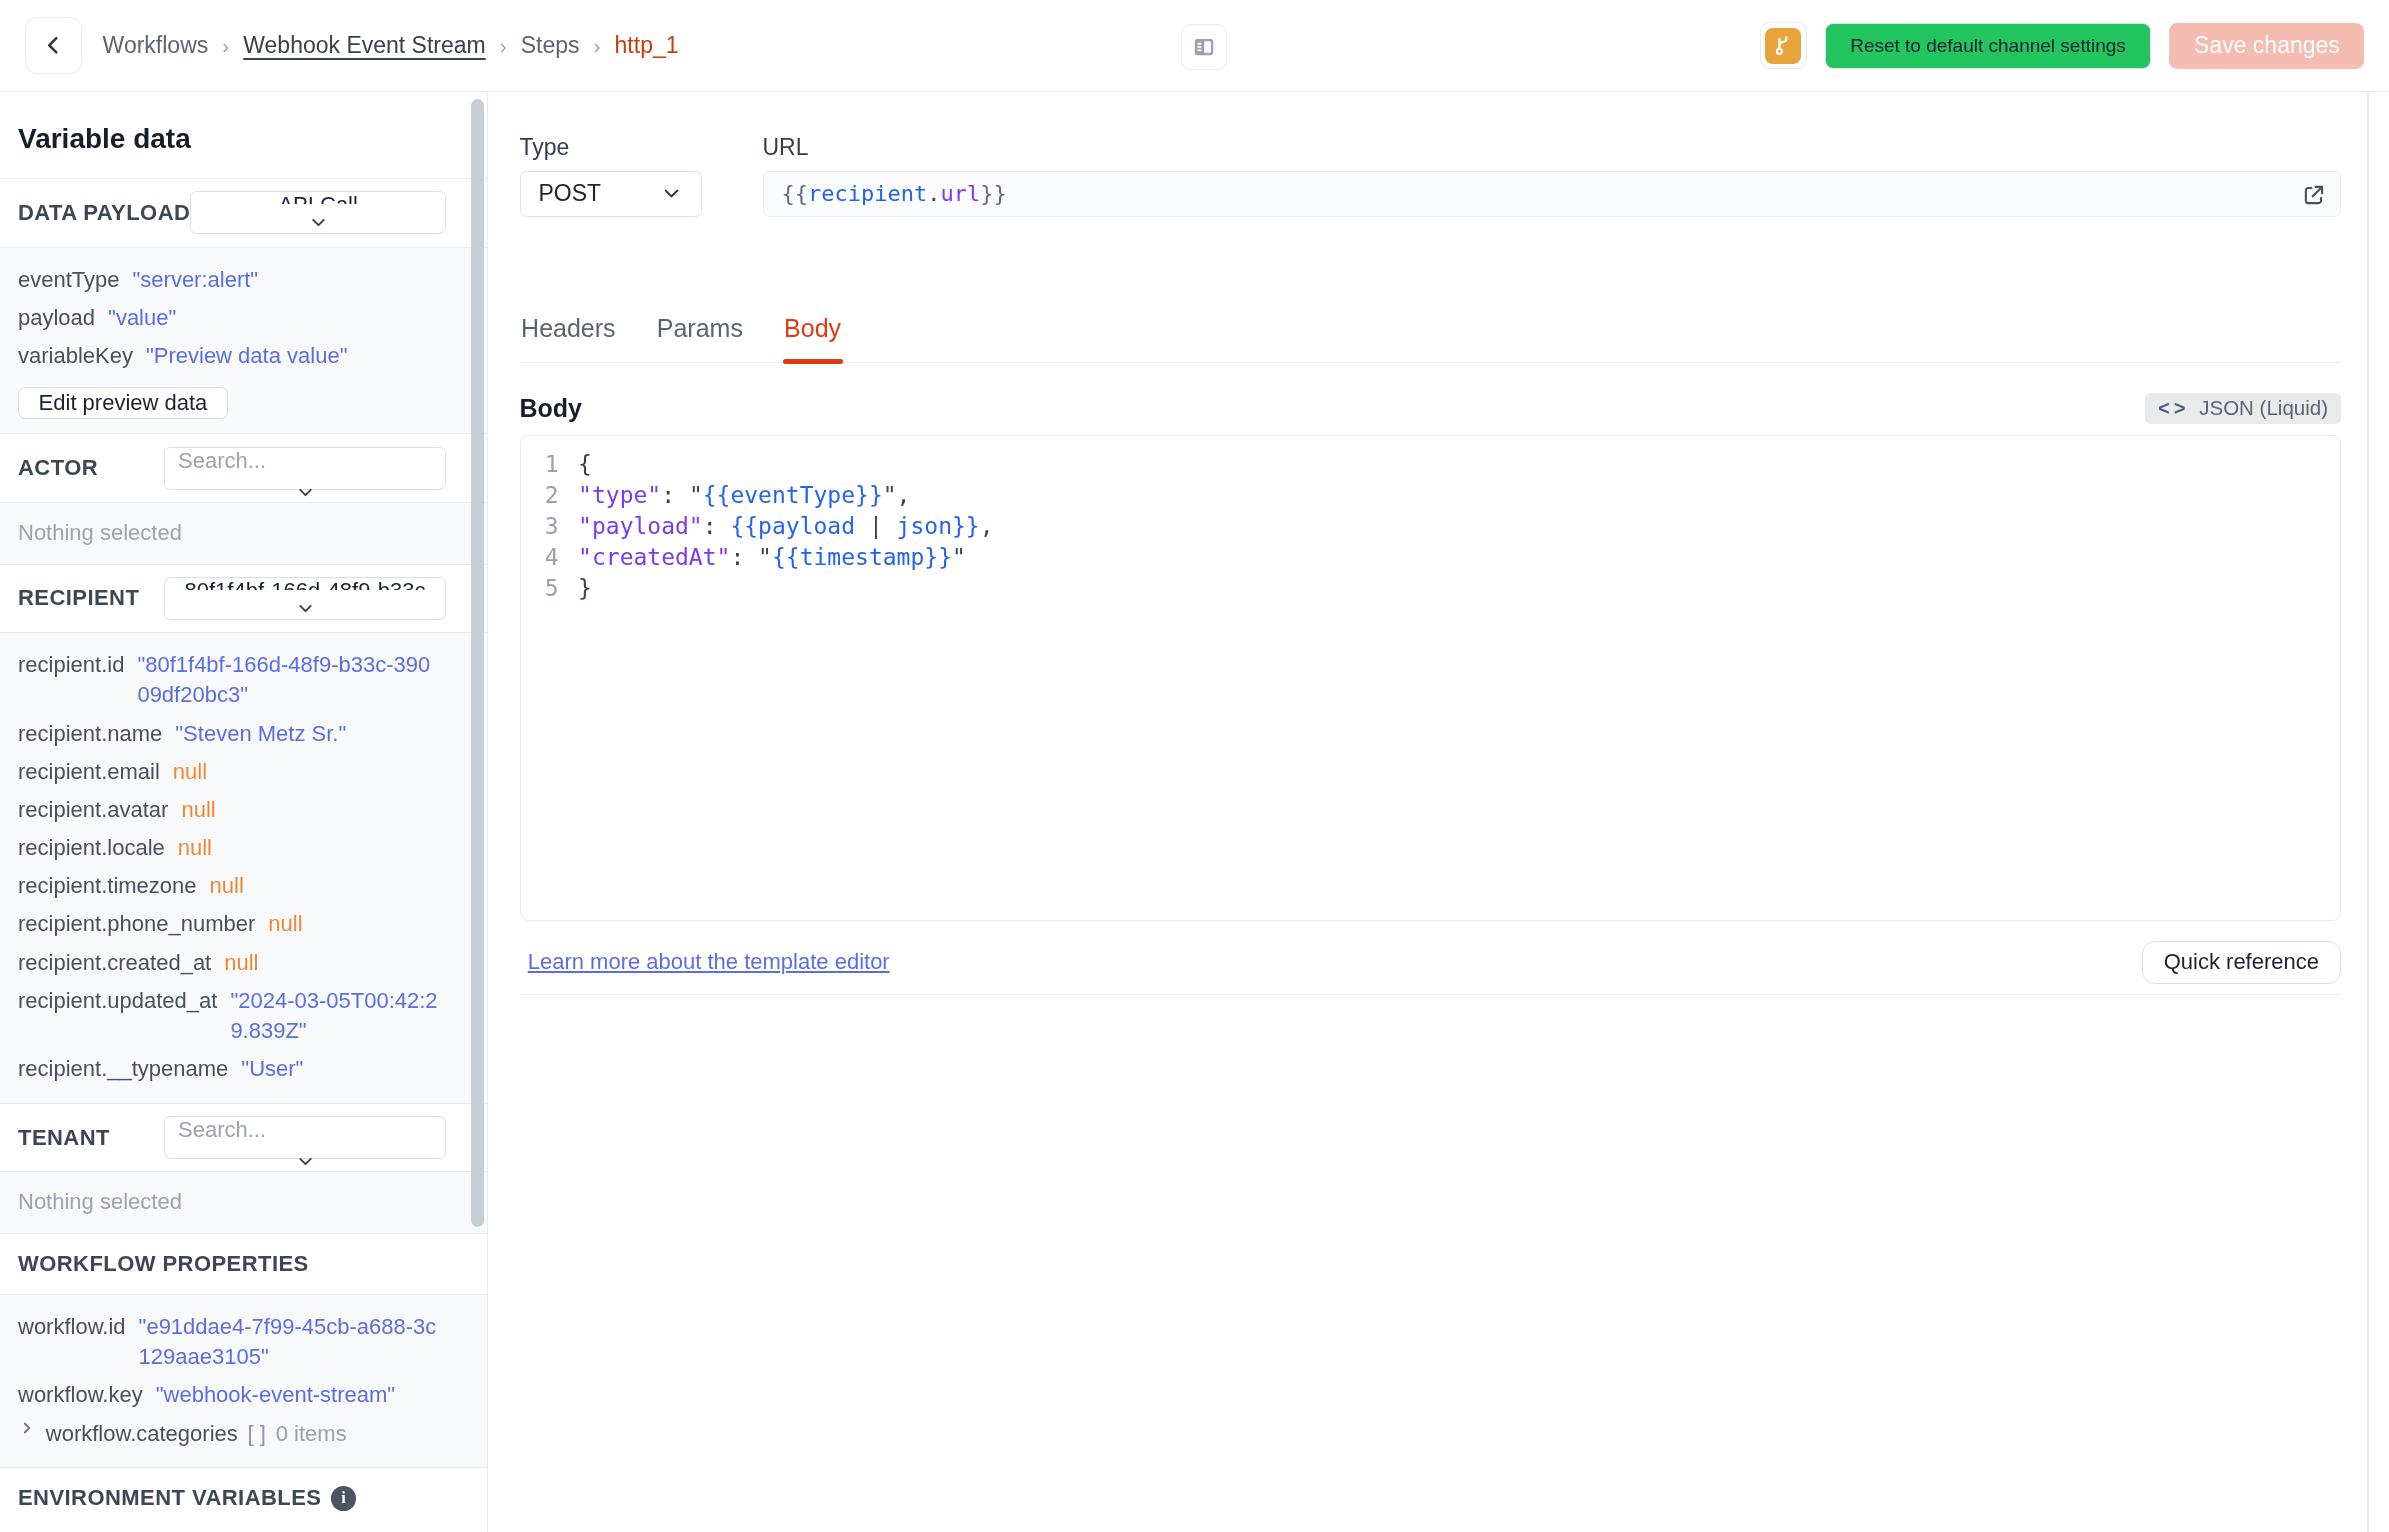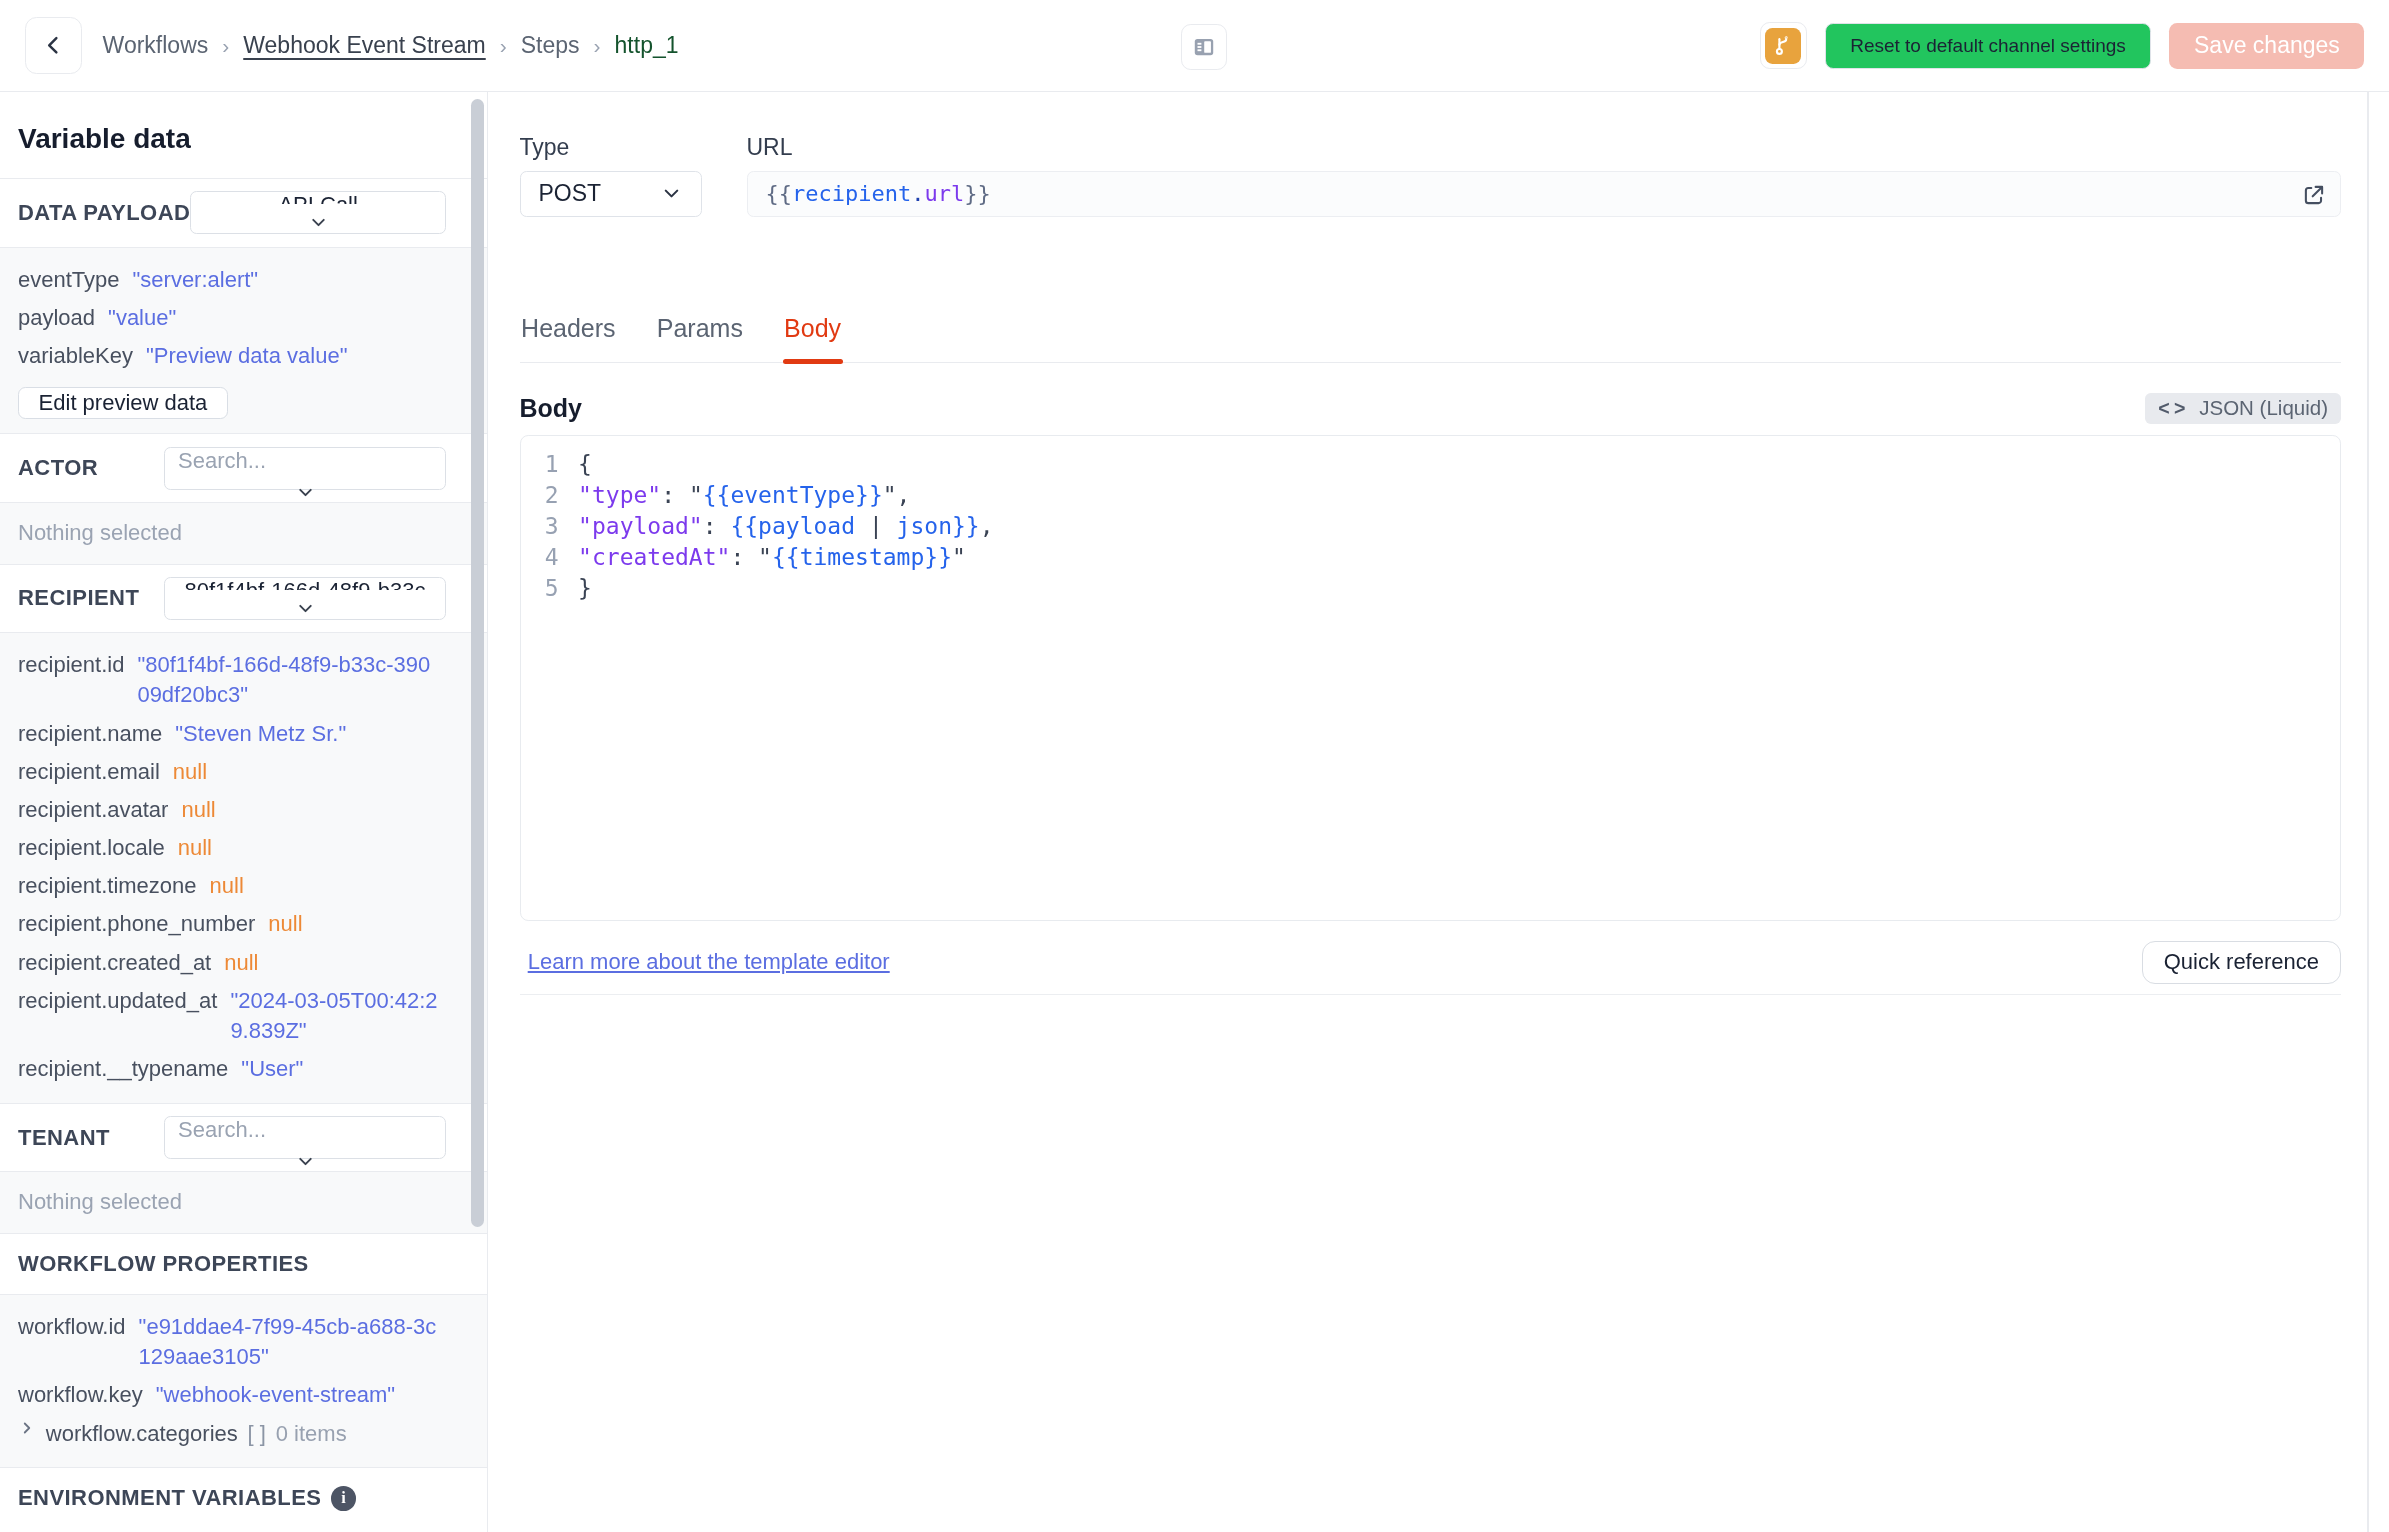--- a/index.html
+++ b/index.html
@@ -13,21 +13,21 @@
     font-family:"Liberation Sans","DejaVu Sans",sans-serif;color:var(--text);}
   .app{position:relative;width:2389px;height:1532px;}
   button{font-family:inherit;background:none;border:none;cursor:pointer;color:inherit;}
 
   
   .topbar{height:92px;display:flex;align-items:center;padding:0 24.6px;border-bottom:1.6px solid var(--line);position:relative;}
   .back-btn{width:57px;height:57px;border:1.6px solid var(--line);border-radius:11.5px;display:flex;align-items:center;justify-content:center;background:#fff;flex-shrink:0;}
   .breadcrumb{display:flex;align-items:center;gap:14px;margin-left:21px;font-size:23px;color:var(--muted);}
   .bc-item{white-space:nowrap;}
   .bc-link{color:#39414E;text-decoration:underline;text-underline-offset:4.9px;}
-  .bc-current{color:#14532d;}
+  .bc-current{color:#c2410c;}
   .bc-sep{color:#98A1B0;font-size:21px;}
   .panel-toggle{position:absolute;left:1181px;top:24px;width:46px;height:46px;border:1.6px solid var(--line);border-radius:9.8px;display:flex;align-items:center;justify-content:center;background:#fff;}
   .topbar-right{margin-left:auto;display:flex;align-items:center;gap:18px;}
   .commit-btn{width:47px;height:47px;border:1.6px solid var(--line);border-radius:9.8px;display:flex;align-items:center;justify-content:center;background:#fff;}
   .commit-ic{width:36px;height:36px;background:var(--brand-orange);border-radius:7.4px;display:flex;align-items:center;justify-content:center;}
   .reset-btn{height:46px;padding:0 24.6px;border:1.6px solid #DFE3E9;border-radius:8.2px;background:#22c55e;font-size:19px;font-weight:500;color:var(--text);}
   .save-btn{height:46px;padding:0 24.6px;border-radius:8.2px;background:var(--save-bg);color:#fff;font-size:23px;font-weight:500;}
 
   
   .sidebar{position:absolute;left:0;top:92px;bottom:0;width:488px;border-right:1.6px solid var(--line);overflow:hidden;background:#fff;}
@@ -53,21 +53,21 @@
   .empty-txt{color:var(--faint);font-size:22px;line-height:33px;}
   .cat-row{display:flex;align-items:flex-start;gap:9.8px;font-size:22px;line-height:30px;padding:4.1px 0;color:var(--key);}
   .cat-bracket{color:#8B95A5;}
   .cat-count{color:#98A1B0;}
   .scroll-thumb{position:absolute;right:3.3px;top:6.5px;width:13px;height:1128px;border-radius:6.5px;background:#C9CED6;}
 
   
   .main{position:absolute;left:490px;top:92px;right:0;bottom:0;padding:41px 48px 0 29.5px;background:#fff;}
   .right-divider{position:absolute;top:92px;bottom:0;left:2367px;width:1.6px;background:var(--line);}
   .field-label{font-size:23px;font-weight:500;color:#333D4E;line-height:28px;}
-  .row1{display:flex;gap:45px;}
+  .row1{display:flex;gap:61px;}
   .type-group{width:182px;flex-shrink:0;}
   .url-group{flex:1;}
   .type-select{margin-top:9.8px;height:46px;border:1.6px solid #DFE3E9;border-radius:6.5px;display:flex;align-items:center;justify-content:space-between;padding:0 18px;font-size:23px;font-weight:500;background:#fff;}
   .url-input{margin-top:9.8px;height:46px;background:#FBFCFD;border:1.6px solid #ECEEF2;border-radius:6.5px;display:flex;align-items:center;padding:0 52px 0 18px;position:relative;
     font-family:"DejaVu Sans Mono","Liberation Mono",monospace;font-size:22px;}
   .url-input .ext{position:absolute;right:13px;top:9.8px;}
   .u-brace{color:#5F6B85;}
   .u-var{color:var(--code-liquid);}
   .u-dot{color:#1E40AF;}
   .u-prop{color:var(--code-key);}

